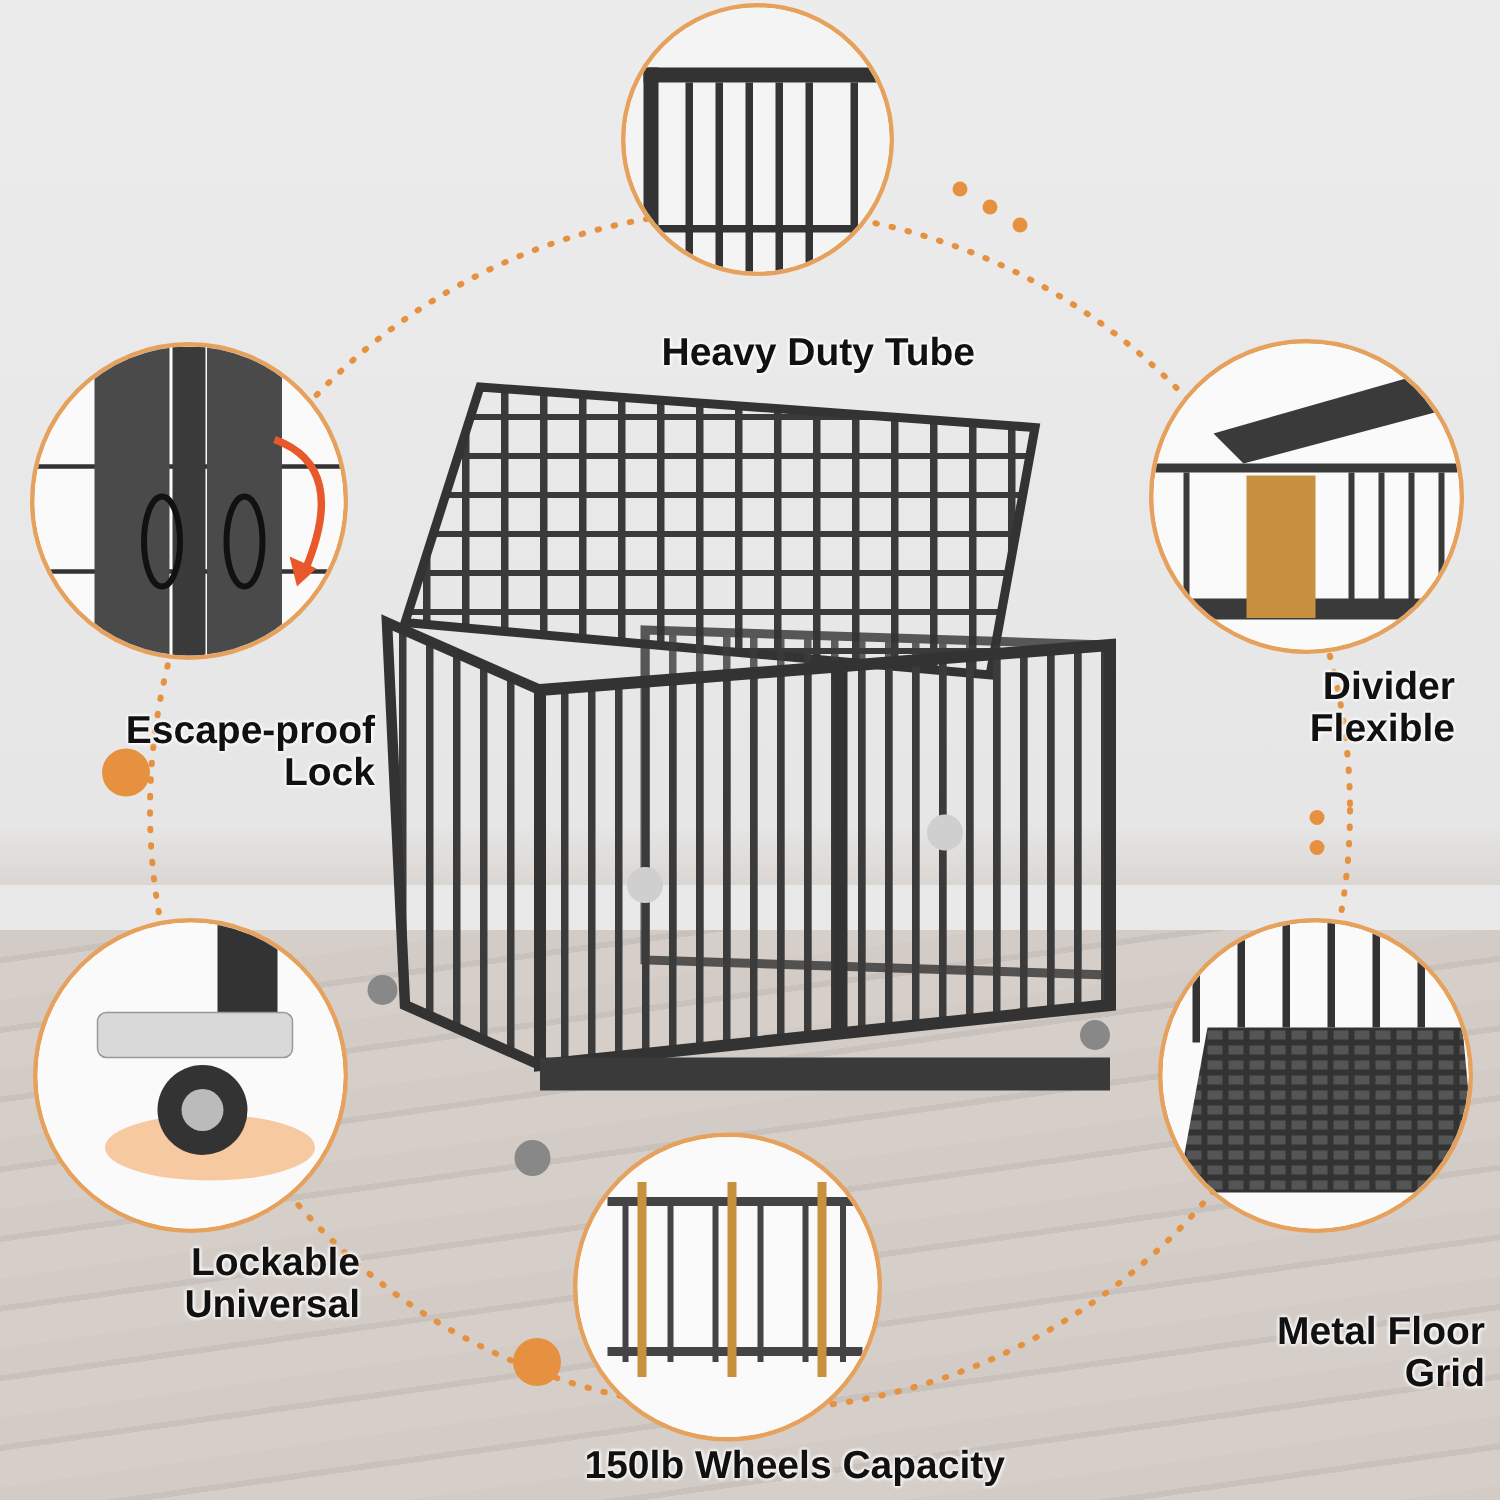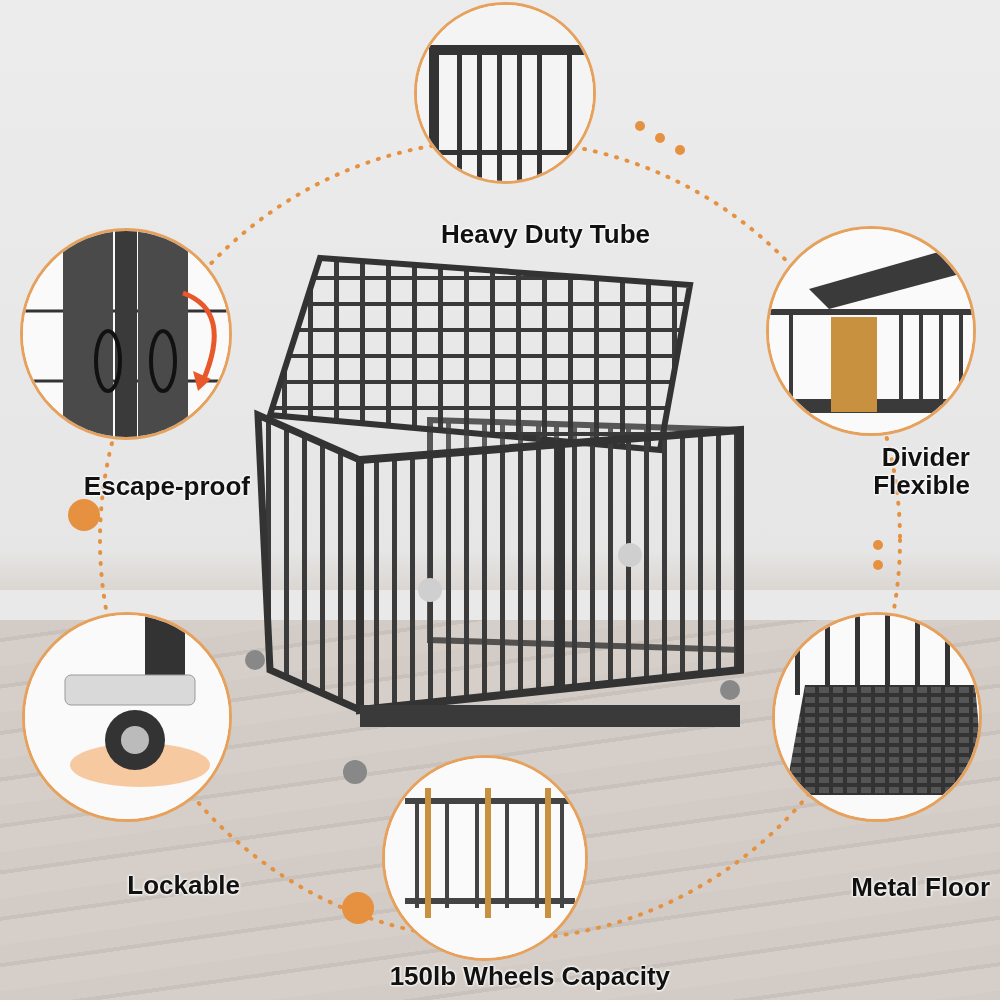--- a/index.html
+++ b/index.html
@@ -85,20 +85,21 @@
     <rect x="115" y="0" width="50" height="212" fill="#4a4a4a"></rect>
     <rect x="92" y="0" width="22" height="212" fill="#3a3a3a"></rect>
     <ellipse cx="85" cy="130" rx="12" ry="30" fill="none" stroke="#111" stroke-width="4"></ellipse>
     <ellipse cx="140" cy="130" rx="12" ry="30" fill="none" stroke="#111" stroke-width="4"></ellipse>
     <path d="M160 62 Q210 80 180 150" fill="none" stroke="#e8582a" stroke-width="5"></path>
     <polygon points="170,140 188,148 175,160" fill="#e8582a"></polygon>
   </svg>
 </div>
 <div class="label" style="left:10px;top:440px;width:240px;margin-top:32px;">
   <div>Escape-proof</div>
+  <div>Lock</div>
 </div>
 
 <div class="callout" style="left:766px;top:226px;width:210px;height:210px;">
   <svg width="210" height="210">
     <rect width="210" height="210" fill="#fafafa"></rect>
     <g fill="#3a3a3a">
       <polygon points="40,60 180,20 210,40 60,80"></polygon>
       <rect x="0" y="80" width="210" height="6"></rect>
       <rect x="0" y="170" width="210" height="14"></rect>
     </g>
@@ -120,22 +121,23 @@
 <div class="callout" style="left:22px;top:612px;width:210px;height:210px;">
   <svg width="210" height="210">
     <rect width="210" height="210" fill="#fafafa"></rect>
     <rect x="120" y="0" width="40" height="60" fill="#333"></rect>
     <rect x="40" y="60" width="130" height="30" rx="6" fill="#d9d9d9" stroke="#999"></rect>
     <ellipse cx="115" cy="150" rx="70" ry="22" fill="#f6c9a1"></ellipse>
     <circle cx="110" cy="125" r="30" fill="#333"></circle>
     <circle cx="110" cy="125" r="14" fill="#bbb"></circle>
   </svg>
 </div>
-<div class="label" style="left:40px;top:871px;width:200px;">
+<div class="label" style="left:40px;top:827px;width:200px;">
   <div>Lockable</div>
+  <div>Universal</div>
 </div>
 
 <div class="callout" style="left:772px;top:612px;width:210px;height:210px;">
   <svg width="210" height="210">
     <defs>
         <pattern id="grid" width="14" height="10" patternUnits="userSpaceOnUse">
           <rect width="14" height="10" fill="#333"></rect>
           <rect x="2" y="2" width="10" height="6" fill="#555"></rect>
         </pattern>
       </defs>
@@ -146,20 +148,21 @@
         <rect x="50" y="0" width="5" height="70"></rect>
         <rect x="80" y="0" width="5" height="70"></rect>
         <rect x="110" y="0" width="5" height="70"></rect>
         <rect x="140" y="0" width="5" height="70"></rect>
         <rect x="170" y="0" width="5" height="70"></rect>
       </g>
   </svg>
 </div>
 <div class="label" style="left:790px;top:873px;width:200px;">
   <div>Metal Floor</div>
+  <div>Grid</div>
 </div>
 
 <div class="callout" style="left:382px;top:755px;width:206px;height:206px;">
   <svg width="206" height="206">
     <rect width="206" height="206" fill="#fafafa"></rect>
     <g fill="#444">
       <rect x="20" y="40" width="170" height="6"></rect>
         <rect x="20" y="140" width="170" height="6"></rect>
       <rect x="30" y="40" width="4" height="110"></rect>
         <rect x="60" y="40" width="4" height="110"></rect>

